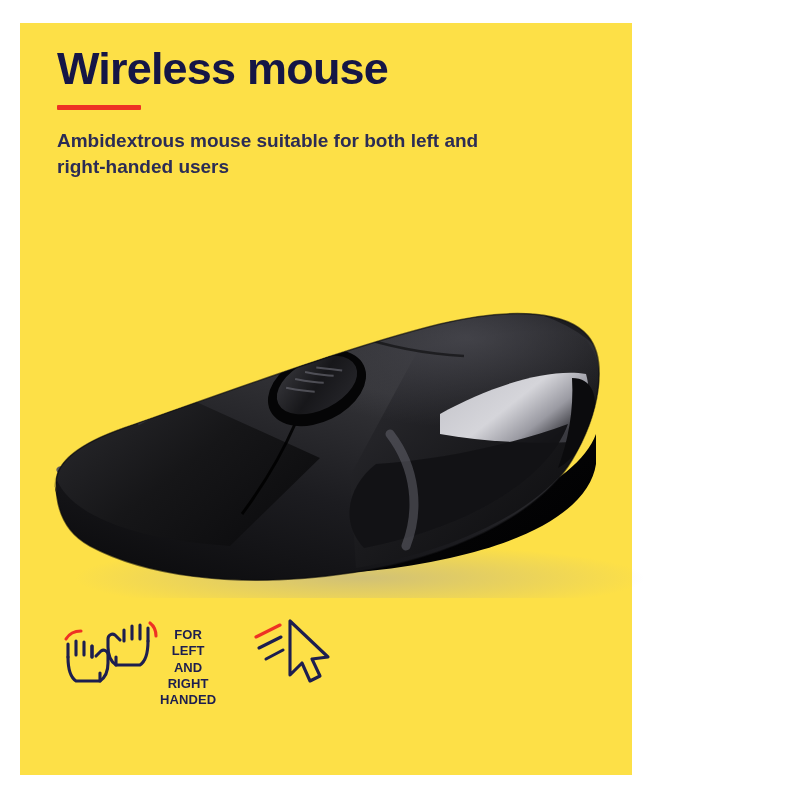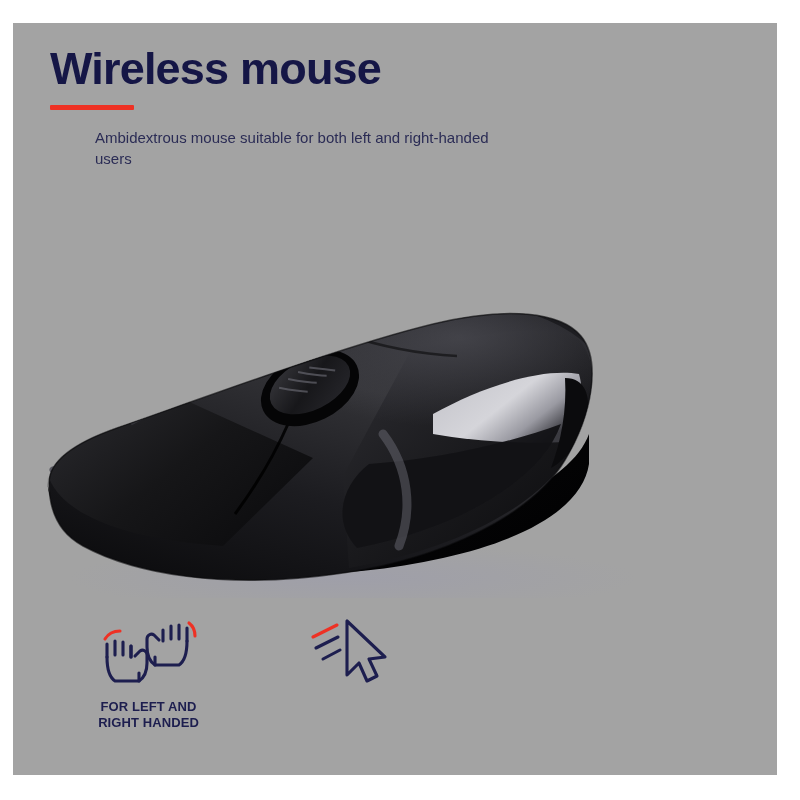--- a/index.html
+++ b/index.html
@@ -9,25 +9,25 @@
   }
   body {
     width: 800px;
     height: 800px;
     overflow: hidden;
     font-family: "Liberation Sans", sans-serif;
   }
 
   #canvas {
     position: absolute;
-    left: 13px;
+    left: 20px;
     top: 23px;
-    width: 764px;
+    width: 612px;
     height: 752px;
-    background: #a3a3a3;
+    background: #fde047;
   }
 
   
   .header {
     position: absolute;
     left: 37px;
     top: 22px;
     width: 600px;
   }
   .title {
@@ -41,26 +41,25 @@
   }
   .accent-rule {
     width: 84px;
     height: 5px;
     background: #ee3124;
     border-radius: 1px;
     margin-top: 13px;
   }
   .subtitle {
     margin-top: 18px;
-    font-size: 15px;
-    font-weight: 400;
+    font-size: 19px;
+    font-weight: 700;
     color: #2b2c55;
     line-height: 1.38;
     max-width: 430px;
-    margin-left: 45px;
   }
 
   
   .product-stage {
     position: absolute;
     left: 0;
     top: 205px;
     width: 752px;
     height: 370px;
   }
@@ -71,22 +70,22 @@
     position: absolute;
     left: 36px;
     top: 592px;
     display: flex;
     gap: 44px;
     align-items: flex-start;
   }
   .feature {
     width: 150px;
     display: flex;
-    flex-direction: column;
-    align-items: flex-end;
+    flex-direction: row;
+    align-items: flex-start;
   }
   .feature-icon {
     height: 72px;
     display: flex;
     align-items: flex-end;
     justify-content: center;
   }
   .feature-label {
     margin-top: 12px;
     font-size: 13px;

